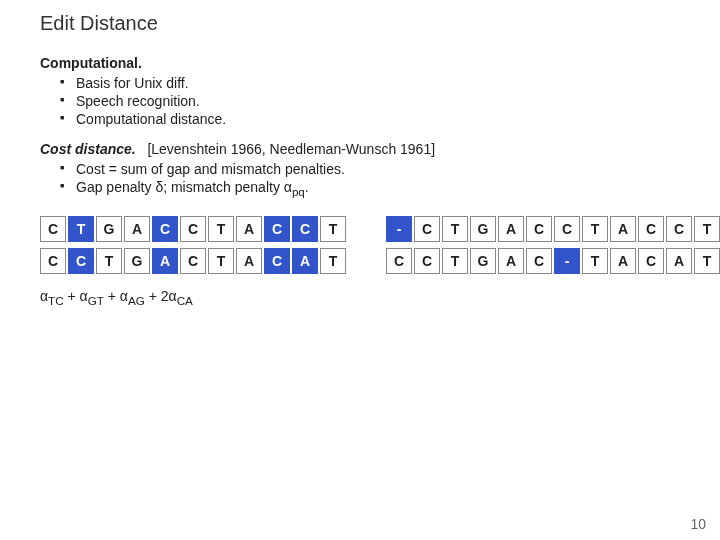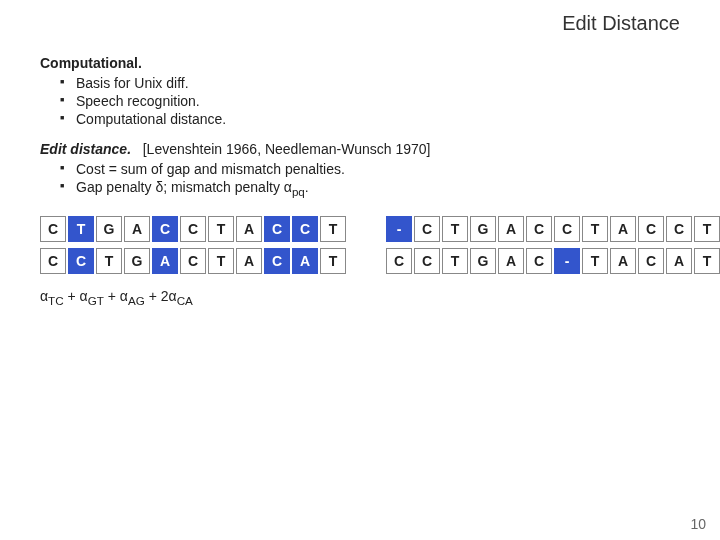--- a/index.html
+++ b/index.html
@@ -16,21 +16,21 @@
     }
 
     .page-container {
       width: 720px;
       height: 540px;
       padding: 12px 40px 12px 40px;
       position: relative;
     }
 
     .title {
-      text-align: right;
+      text-align: left;
       font-size: 20px;
       font-weight: normal;
       margin-bottom: 20px;
       color: #333;
     }
 
     .section-heading {
       font-size: 14px;
       font-weight: bold;
       margin-bottom: 4px;
@@ -174,23 +174,23 @@
 
   <div class="section-heading">Computational.</div>
   <ul class="bullet-list">
     <li>Basis for Unix diff.</li>
     <li>Speech recognition.</li>
     <li>Computational distance.</li>
   </ul>
 
   <div class="edit-distance-section">
     <div class="edit-distance-heading">
-      <span class="label">Edit distance.</span>
+      <span class="label">Cost distance.</span>
       &nbsp;
-      <span class="ref">[Levenshtein 1966, Needleman-Wunsch 1970]</span>
+      <span class="ref">[Levenshtein 1966, Needleman-Wunsch 1961]</span>
     </div>
     <ul class="penalty-list">
       <li>
         Cost = sum of gap and mismatch penalties.
       </li>
       <li>
         Gap penalty δ; mismatch penalty α<sub>pq</sub>.
       </li>
     </ul>
   </div>

